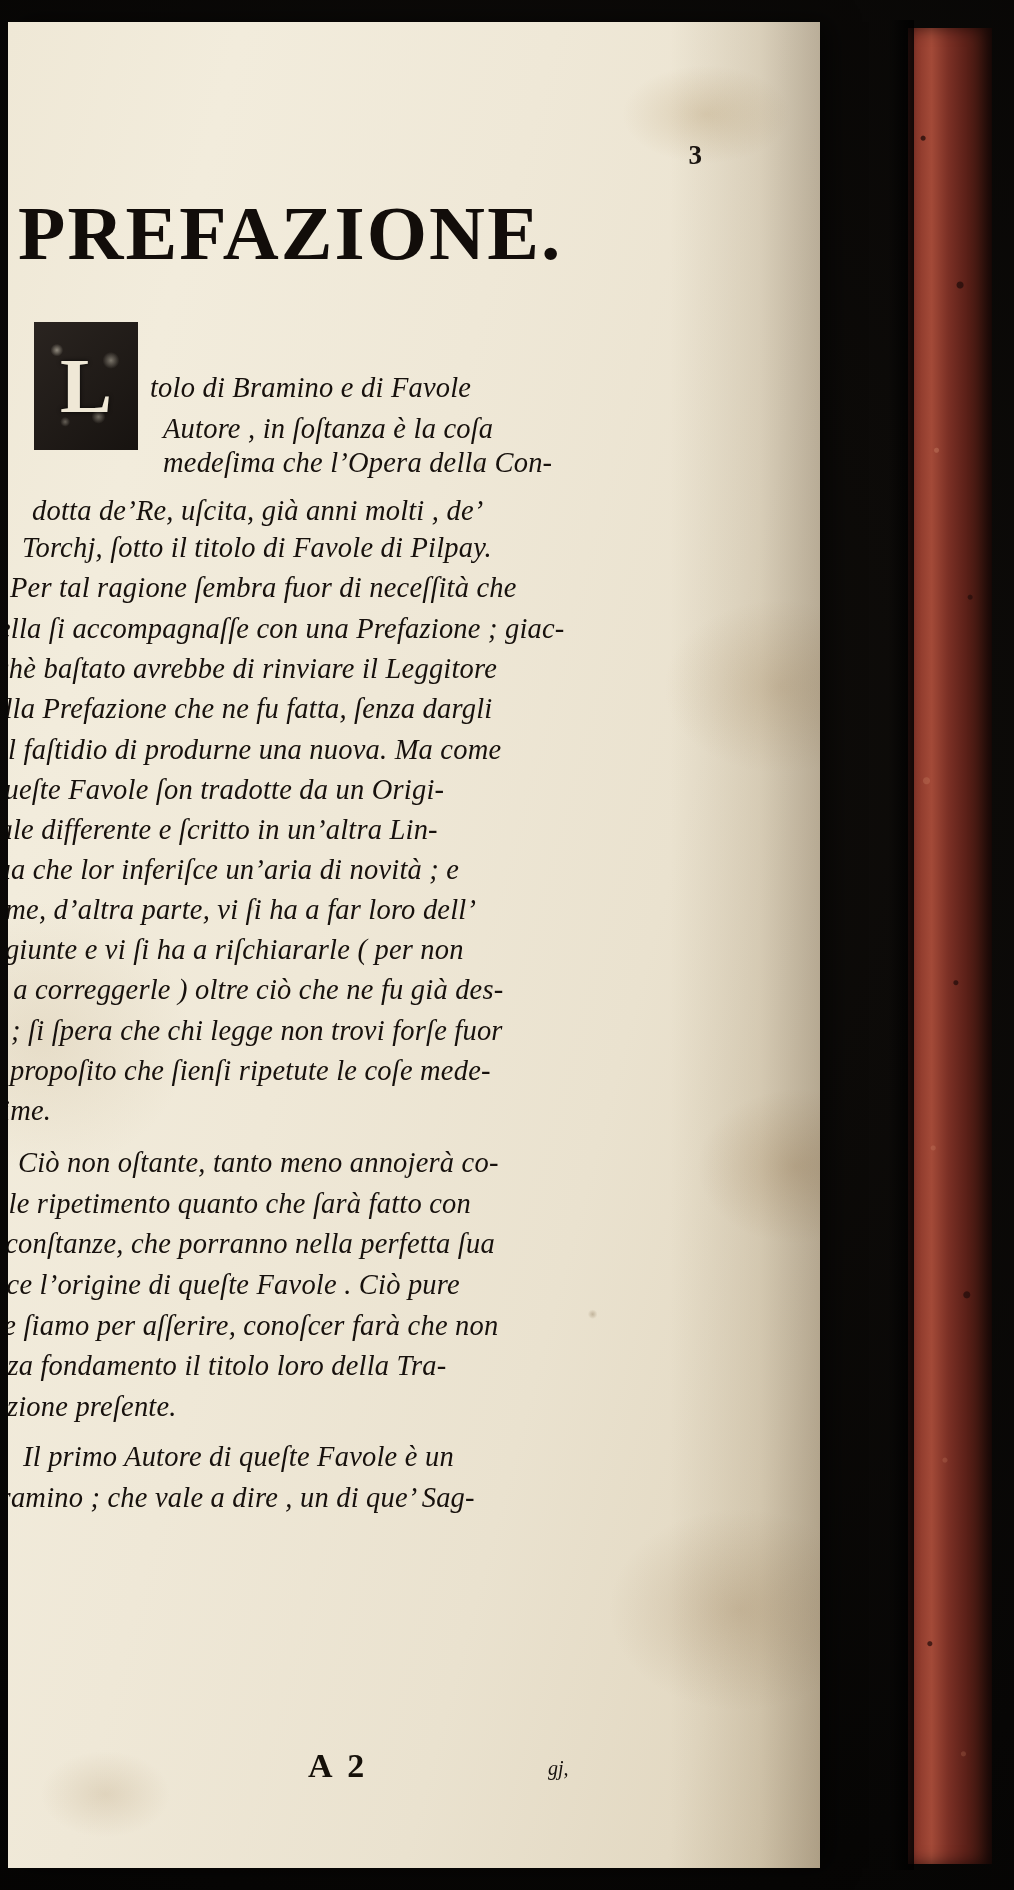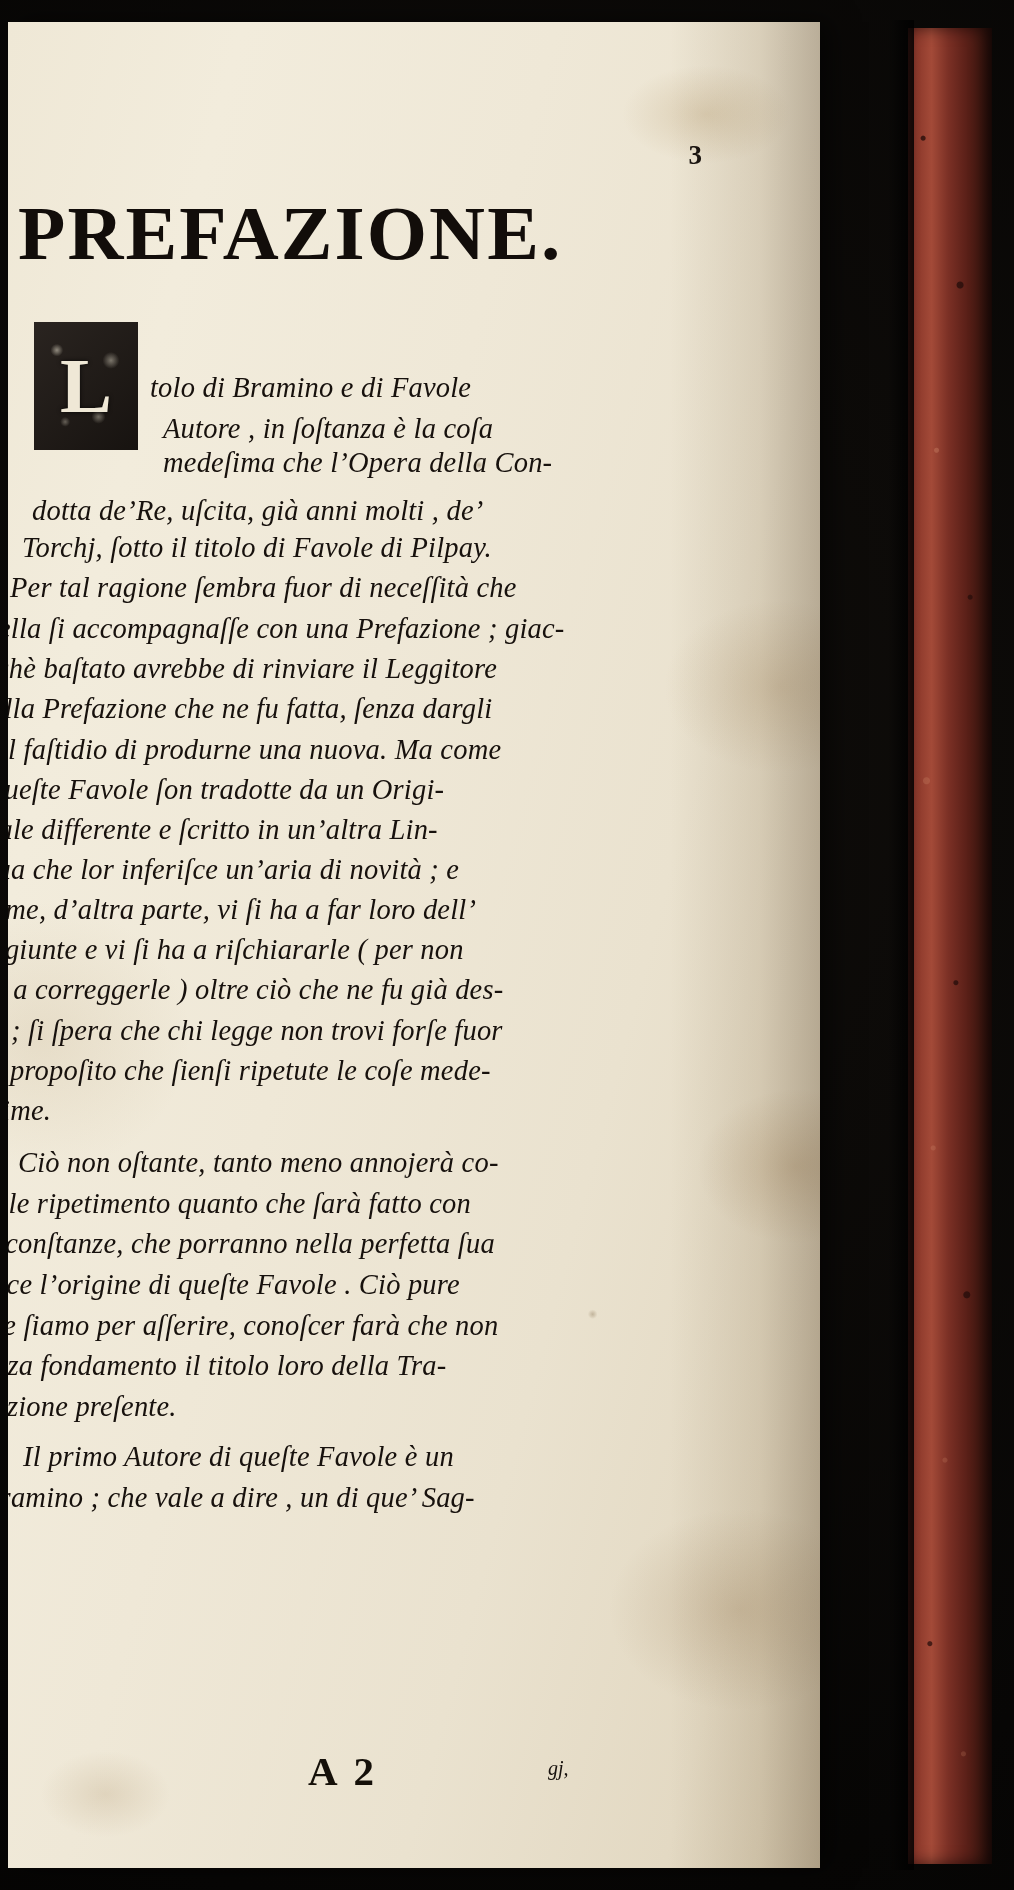--- a/index.html
+++ b/index.html
@@ -188,21 +188,21 @@
     color: #17110d;
     white-space: nowrap;
     letter-spacing: .2px;
   }
 
   .signature {
     position: absolute;
     left: 300px;
     top: 1725px;
     font-family: "Liberation Serif", serif;
-    font-size: 41px;
+    font-size: 34px;
     font-weight: 700;
     color: #151009;
     letter-spacing: 4px;
     text-align: center;
   }
   .catchword {
     position: absolute;
     left: 540px;
     top: 1735px;
     font-family: "Liberation Serif", serif;

